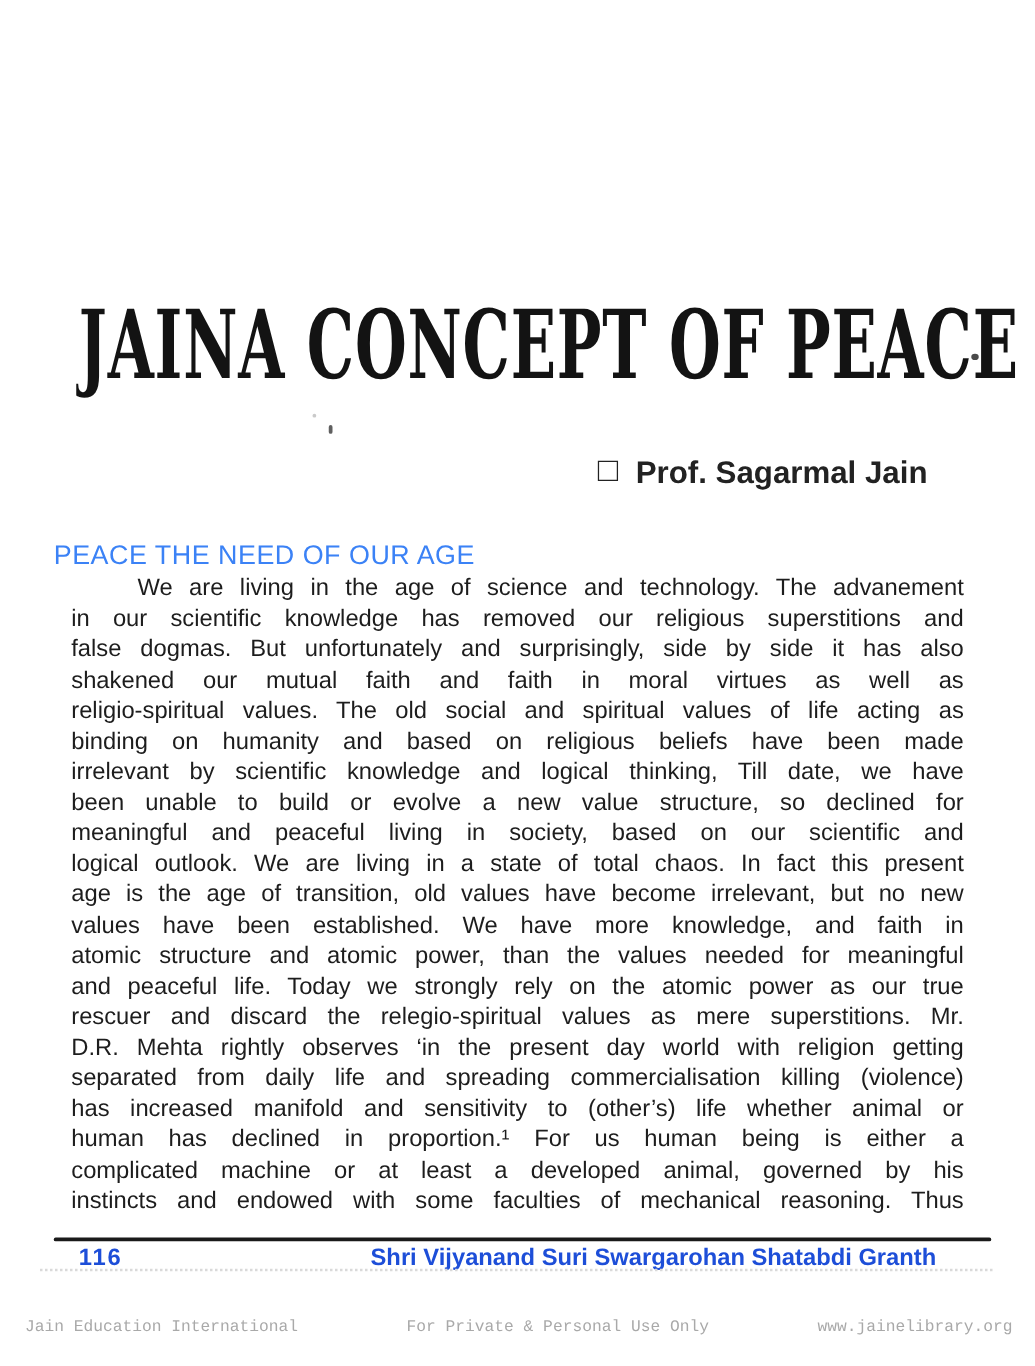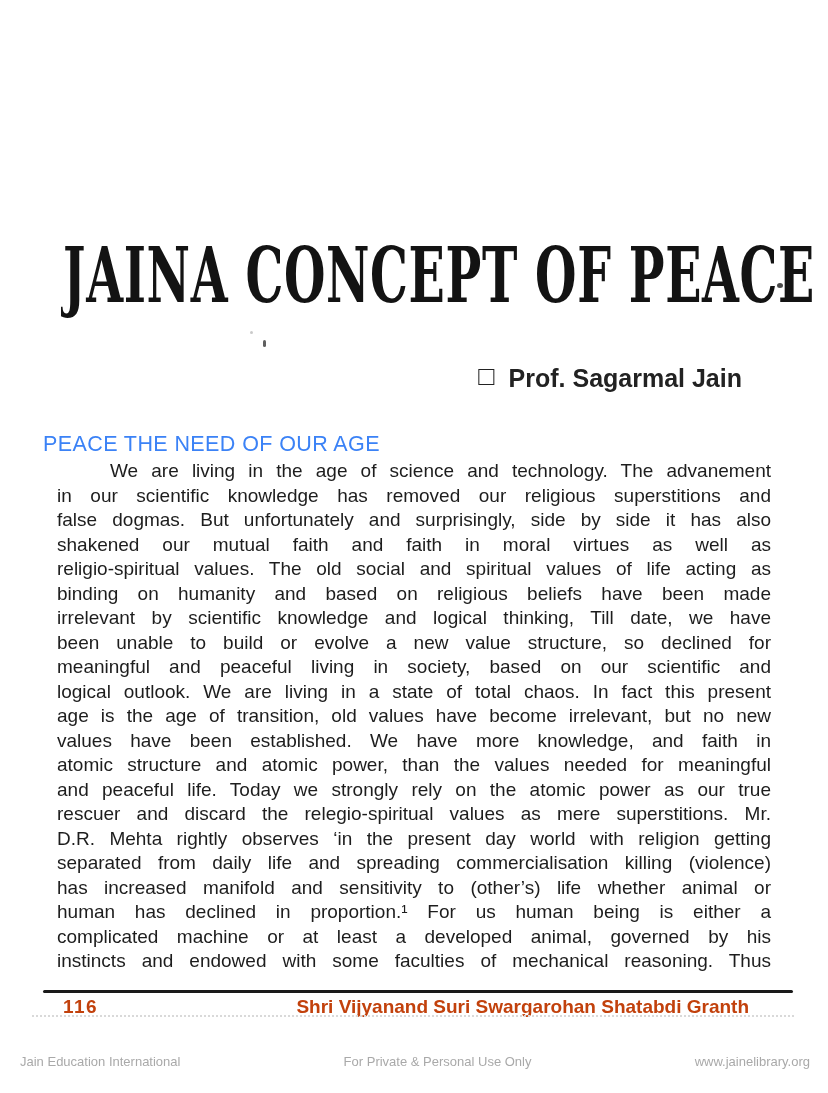--- a/index.html
+++ b/index.html
@@ -31,29 +31,29 @@
     position:absolute;left:57px;top:459px;width:714px;
     font-size:19px;line-height:24.5px;color:#1d1d1d;
   }
   .bline{text-align:justify;text-align-last:justify;white-space:normal;}
   .bline.indent{text-indent:53px;}
   
   .footer-rule{position:absolute;left:43px;top:990px;width:750px;height:3px;background:#1a1a1a;border-radius:2px;}
   .footer-row{
     position:absolute;left:63px;top:996px;width:686px;
     display:flex;justify-content:space-between;align-items:baseline;
-    font-weight:bold;font-size:19px;color:#c2410c;
+    font-weight:bold;font-size:19px;color:#1d4ed8;
   }
   .footer-row .pageno{letter-spacing:1.5px;}
   .faint-rule{position:absolute;left:32px;top:1015px;width:762px;border-top:2px dotted #d9d9d9;}
   
   .bottom-bar{
     position:absolute;left:20px;right:18px;top:1054px;
     display:flex;justify-content:space-between;align-items:baseline;
-    font-size:13px;color:#a9a9a9;
+    font-size:13px;color:#a9a9a9;font-family:Liberation Mono, monospace;
   }
   
   .artifact{position:absolute;background:#2a2a2a;border-radius:50%;}
   .artifact.a1{left:777px;top:283px;width:6px;height:5px;opacity:.85;}
   .artifact.a2{left:263px;top:340px;width:3px;height:7px;opacity:.75;border-radius:2px;}
   .artifact.a3{left:250px;top:331px;width:3px;height:3px;opacity:.25;}
 </style>
 </head>
 <body>
 

